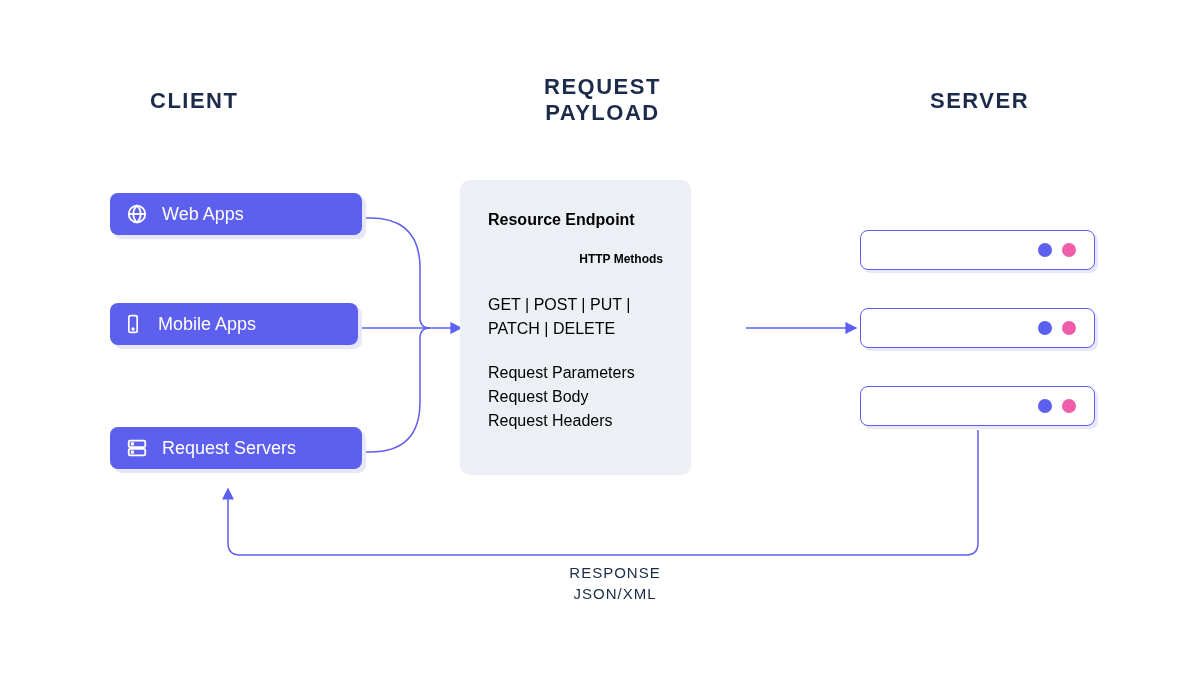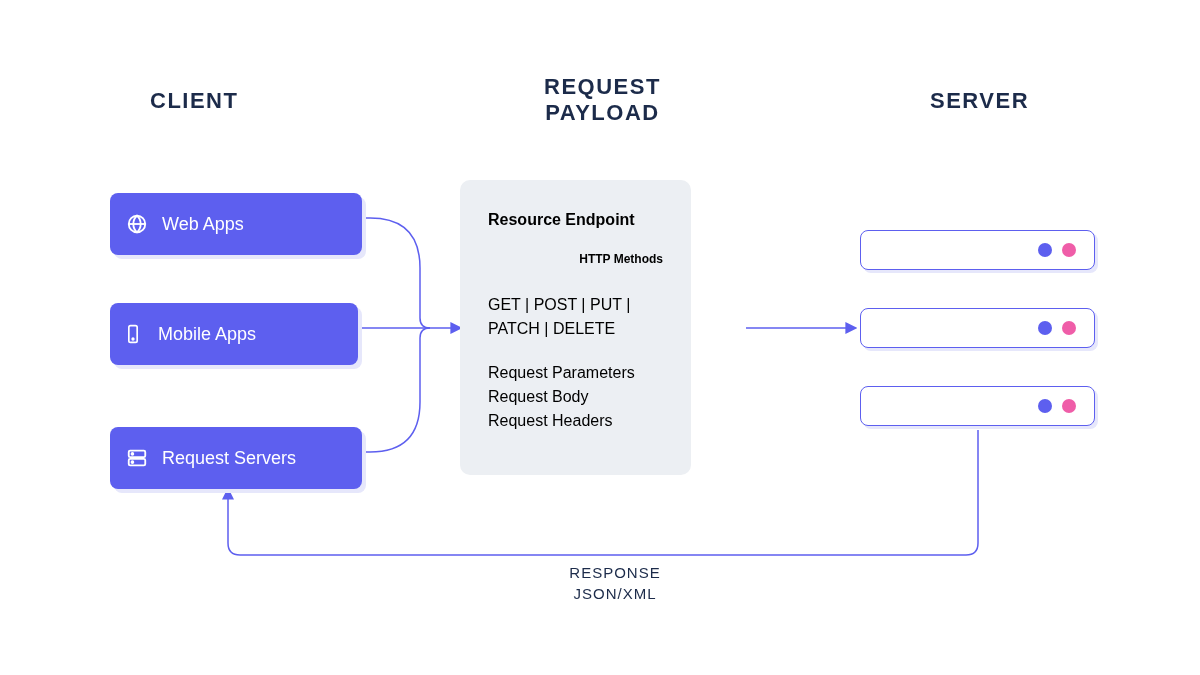--- a/index.html
+++ b/index.html
@@ -20,21 +20,21 @@
   .abs { position: absolute; }
   .col-head {
     font-weight: 600;
     font-size: 22px;
     letter-spacing: 1.5px;
     color: #1c2b4a;
     text-align: center;
   }
   .client-chip {
     width: 236px;
-    height: 62px;
+    height: 42px;
     border-radius: 8px;
     background: #5d5fef;
     box-shadow: 4px 4px 0 #e6e7fb;
     display: flex;
     align-items: center;
     gap: 14px;
     padding-left: 16px;
     color: #ffffff;
     font-size: 18px;
     font-weight: 500;

